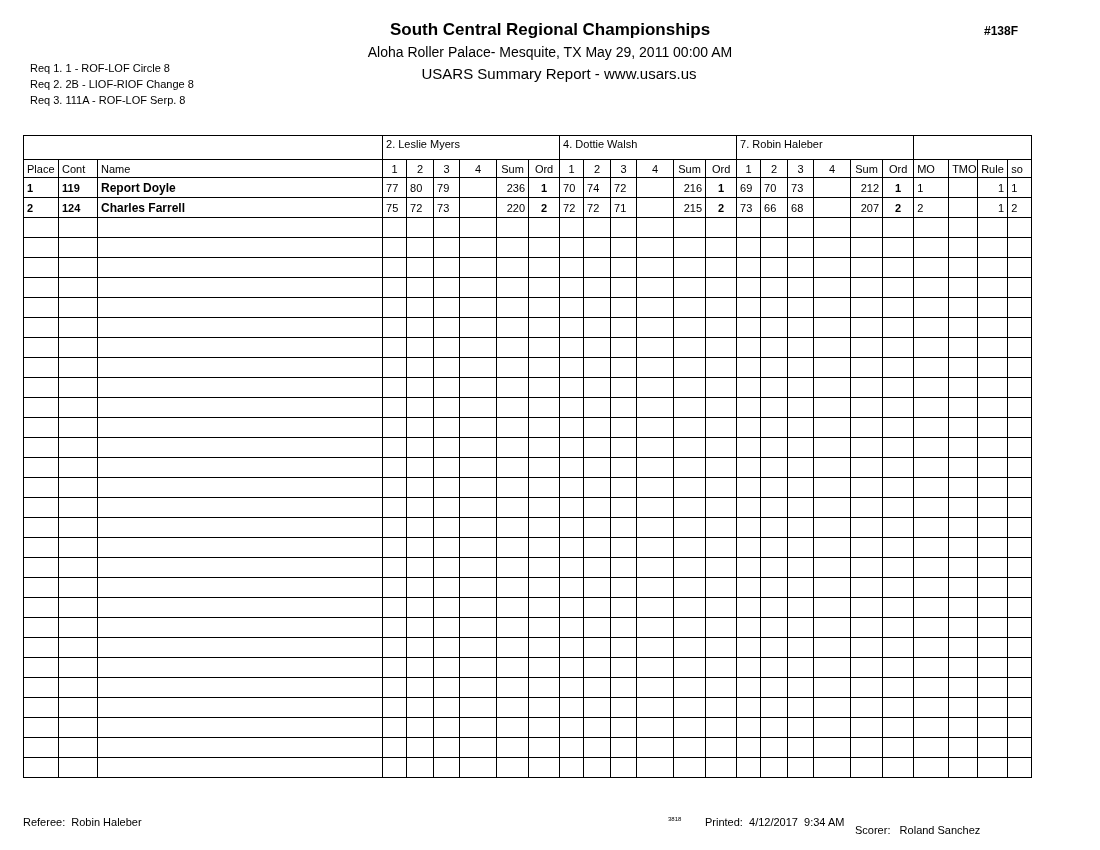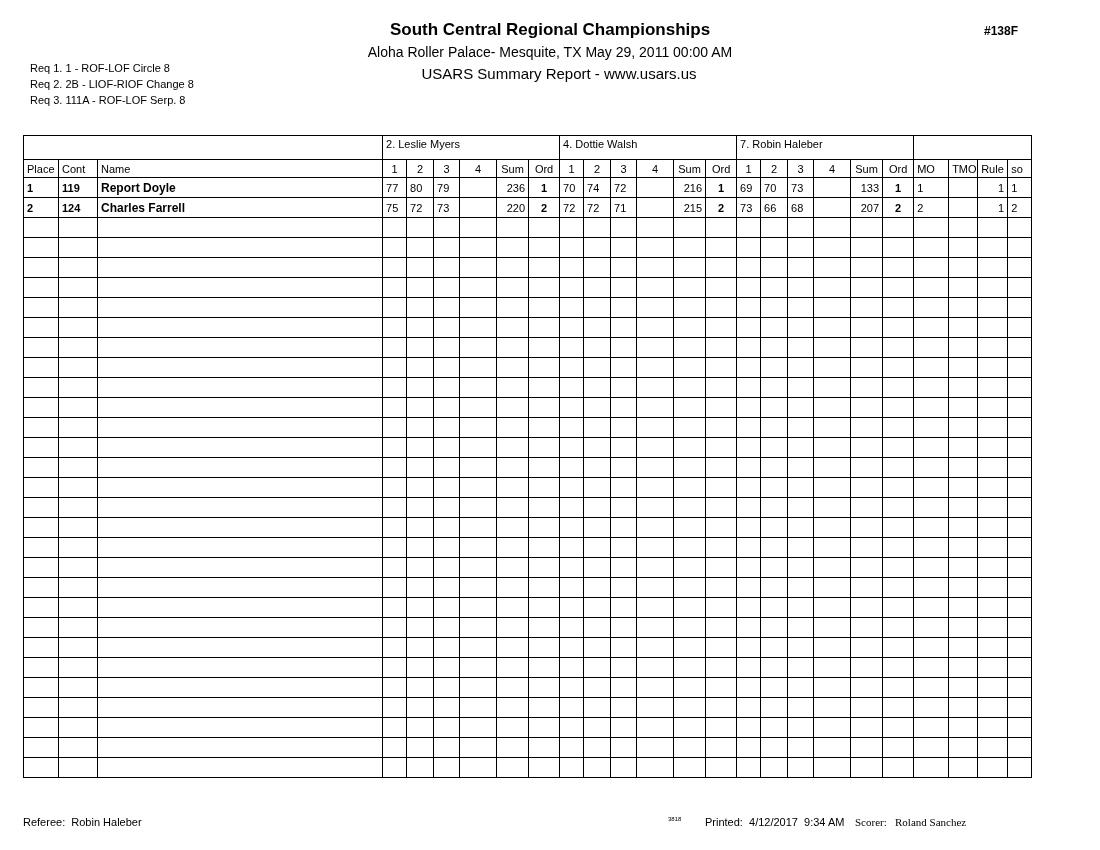--- a/index.html
+++ b/index.html
@@ -34,21 +34,21 @@
   .ar { text-align:right; }
   .ac { text-align:center; }
   .bold { font-weight:bold; }
   td.name-cell { font-size:12px; }
 
   .footer { position:absolute; left:0; top:784px; width:1100px; font-size:11px; }
   .footer span { position:absolute; white-space:pre;margin-top:32px; }
   .f-ref    { left:23px;  top:0; }
   .f-code   { left:668px; top:0; font-size:6px; }
   .f-printed{ left:705px; top:0; }
-  .f-scorer { left:855px; top:0;font-family:Liberation Serif, serif; }
+  .f-scorer { left:855px; top:8px; }
 </style>
 </head>
 <body>
 
 <div class="req-block">
   <div>Req 1. 1 - ROF-LOF Circle 8</div>
   <div>Req 2. 2B - LIOF-RIOF Change 8</div>
   <div>Req 3. 111A - ROF-LOF Serp. 8</div>
 </div>
 
@@ -136,21 +136,21 @@
         <td class="al">70</td>
         <td class="al">74</td>
         <td class="al">72</td>
         <td class="al"></td>
         <td class="ar">216</td>
         <td class="c-ord ac bold">1</td>
         <td class="al">69</td>
         <td class="al">70</td>
         <td class="al">73</td>
         <td class="al"></td>
-        <td class="ar">133</td>
+        <td class="ar">212</td>
         <td class="c-ord ac bold">1</td>
         <td class="al">1</td>
         <td class="al"></td>
         <td class="ar">1</td>
         <td class="al">1</td>
       </tr>
       <tr>
         <td class="bold al">2</td>
         <td class="bold al">124</td>
         <td class="bold al name-cell">Charles Farrell</td>

